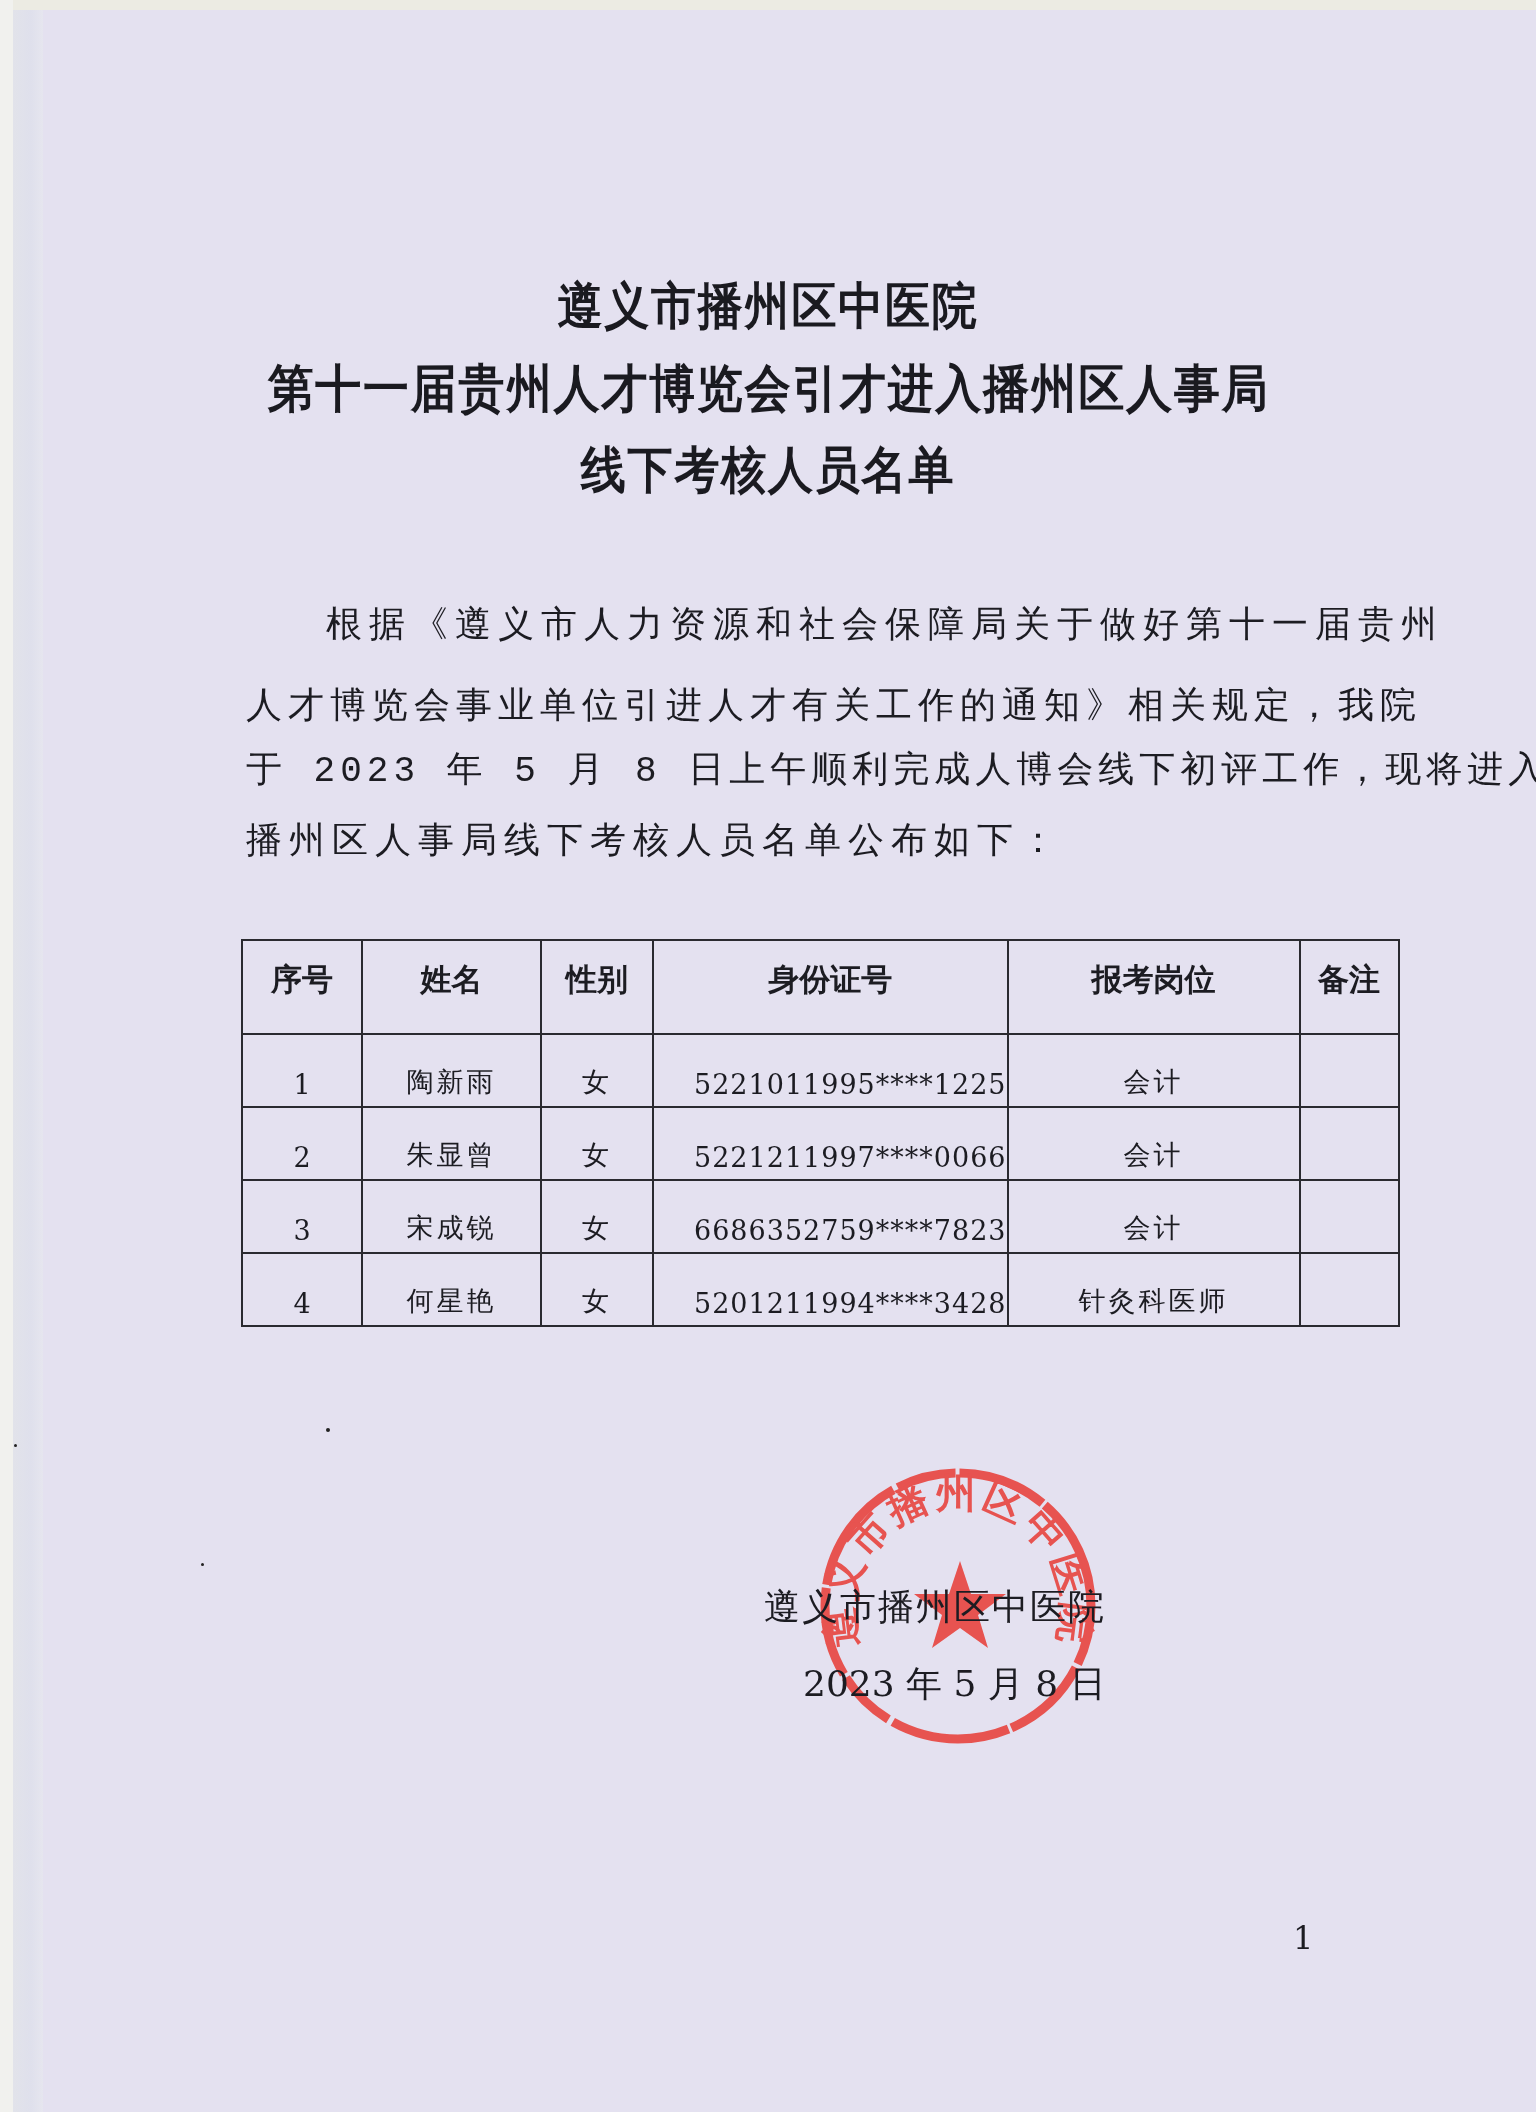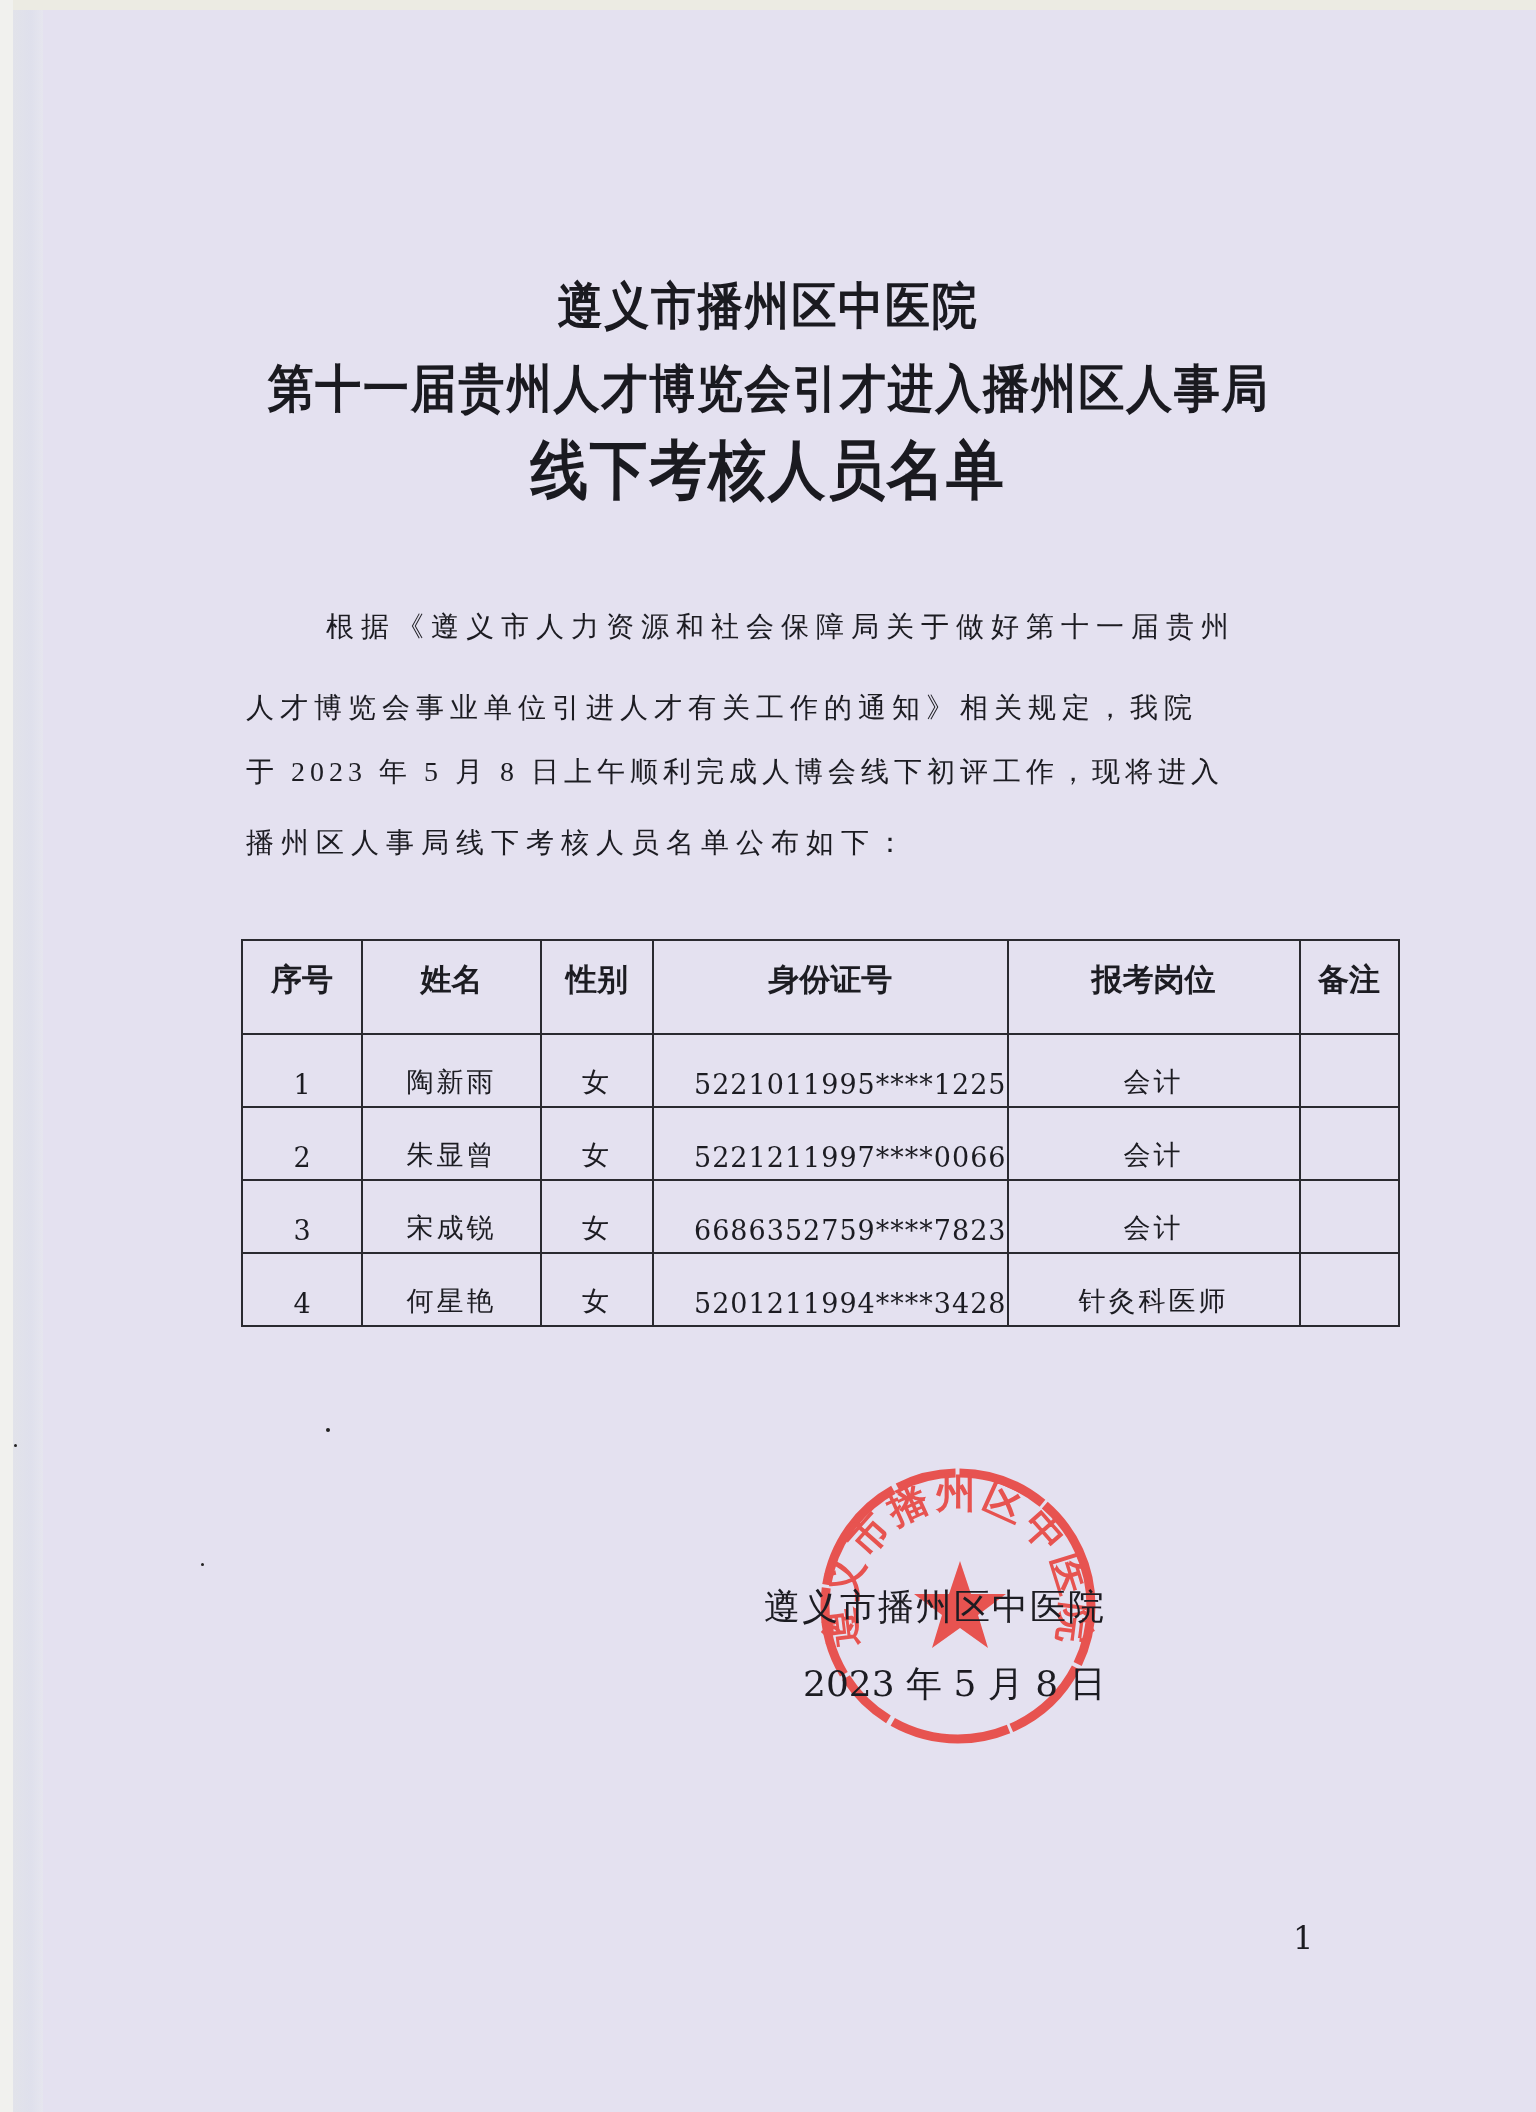--- a/index.html
+++ b/index.html
@@ -59,27 +59,27 @@
       white-space: nowrap;
     }
     .title-line span {
       display: inline-block;
       transform: scaleX(0.9);
       transform-origin: center;
       letter-spacing: 2px;
     }
     .t1 { top: 276px; font-size: 50px; line-height: 60px; }
     .t2 { top: 358px; font-size: 51px; line-height: 60px; }
-    .t3 { top: 440px; font-size: 64px; line-height: 60px; }
+    .t3 { top: 440px; font-size: 50px; line-height: 60px; }
 
     
     .para-line {
       position: absolute;
-      font-family: Liberation Serif, serif;
-      font-size: 28px;
+      font-family: Liberation Mono, monospace;
+      font-size: 36px;
       line-height: 44px;
       color: #1c1c22;
       white-space: nowrap;
       letter-spacing: 7px;
     }
     .p1 { left: 326px; top: 605px; }
     .p2 { left: 246px; top: 680px; letter-spacing: 6px; margin-top: 6px; }
     .p3 { left: 246px; top: 750px; letter-spacing: 5px; }
     .p4 { left: 246px; top: 821px; letter-spacing: 7px; }
 

